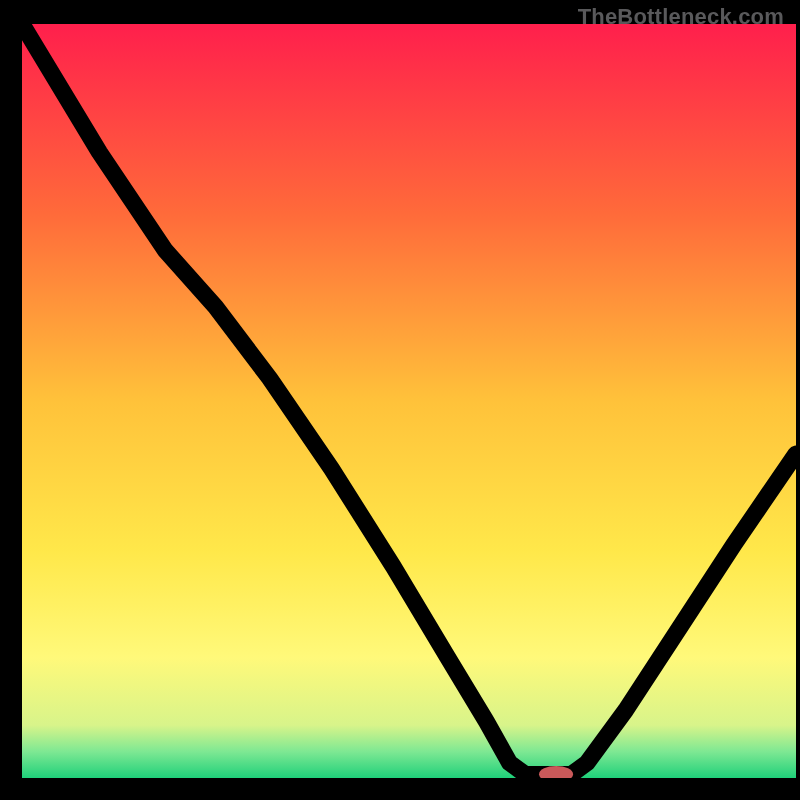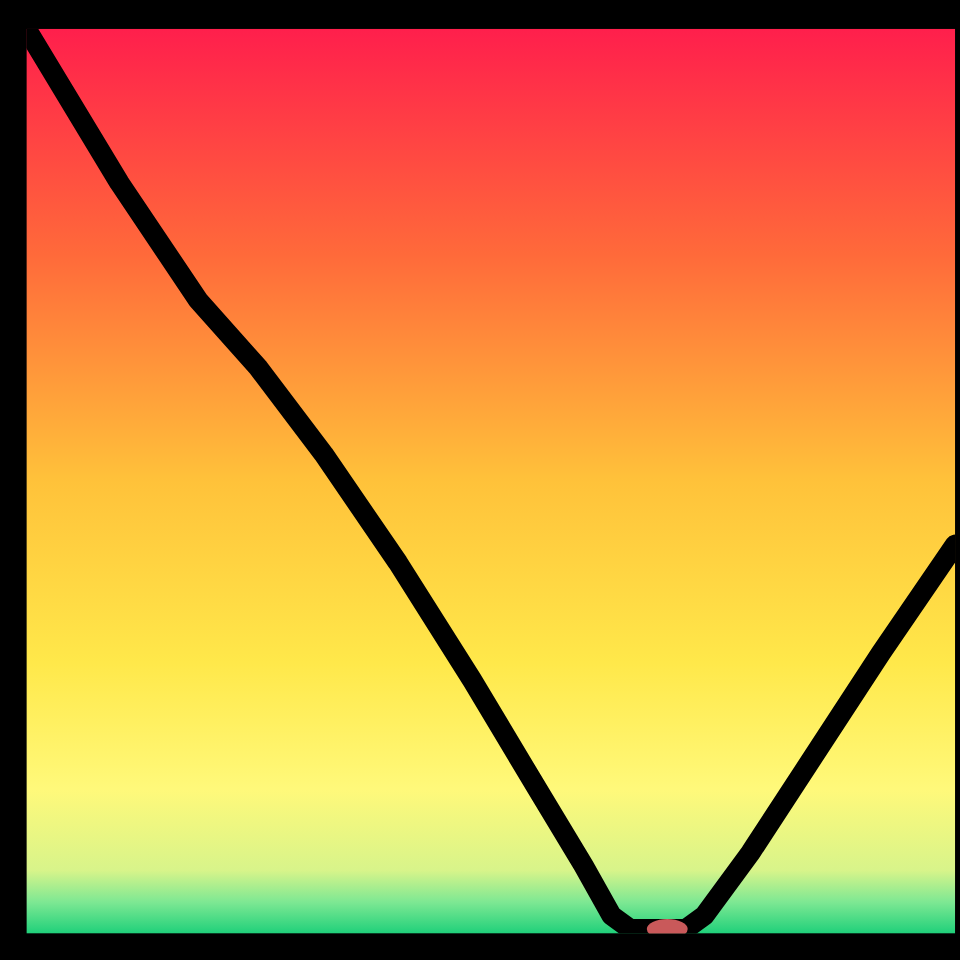--- a/index.html
+++ b/index.html
@@ -27,20 +27,21 @@
   .plot svg { width: 100%; height: 100%; display: block; }
 
   .curve { fill: none; stroke: #000; stroke-width: 2.2; stroke-linecap: round; stroke-linejoin: round; }
   .marker { fill: #c9595a; }
 </style>
 </head>
 <body>
 
 <div class="wrap">
 
+  <div class="watermark">TheBottleneck.com</div>
 
   <div class="plot">
     <svg viewBox="0 0 100 100" preserveAspectRatio="none">
       <defs>
         <linearGradient id="bg-grad" x1="0" y1="0" x2="0" y2="1">
             <stop offset="0.00%" stop-color="#ff1f4c"></stop>
             <stop offset="25.00%" stop-color="#ff6a3a"></stop>
             <stop offset="50.00%" stop-color="#ffc23a"></stop>
             <stop offset="70.00%" stop-color="#ffe84a"></stop>
             <stop offset="84.00%" stop-color="#fff97a"></stop>

